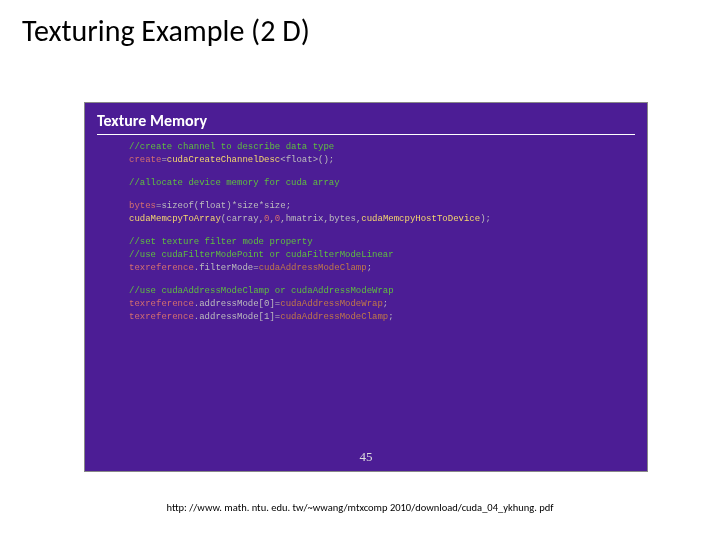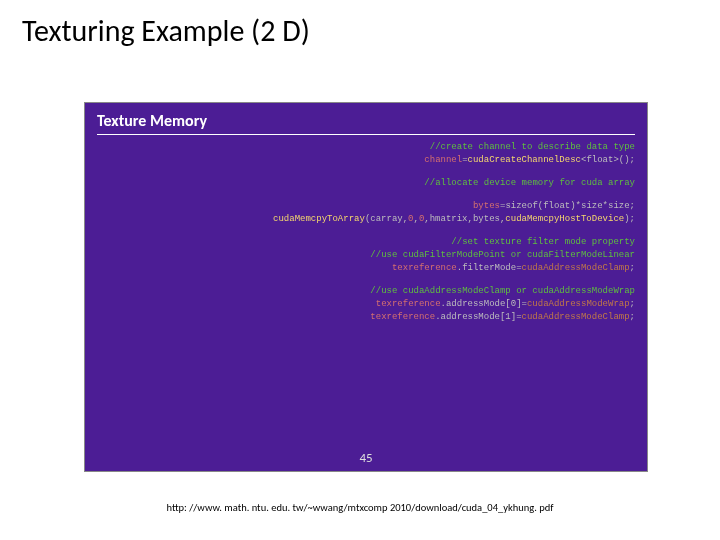--- a/index.html
+++ b/index.html
@@ -41,28 +41,29 @@
       font-family: "Courier New", monospace;
       font-size: 9px;
       line-height: 1.45;
     }
     .cmt { color: #5fbf3f; }
     .kw  { color: #d46f6f; }
     .struct { color: #f5d76e; }
     .fn  { color: #bdbdbd; }
     .pun { color: #bbb; }
     .enum { color: #c07848; }
-    .block { margin-bottom: 10px; text-align: right; }
+    .block { margin-bottom: 10px; }
     .pagenum {
       position: absolute;
       bottom: 6px;
       left: 50%;
       transform: translateX(-50%);
       color: #ddd;
       font-size: 13px;
+      font-family: Liberation Serif, serif;
     }
     .footer-url {
       position: absolute;
       left: 50%;
       transform: translateX(-50%);
       bottom: 26px;
       color: #000;
       font-size: 10.5px;
       white-space: nowrap;
     }
@@ -71,21 +72,21 @@
 <body>
 
 <h1 class="slide-title">Texturing Example (2 D)</h1>
 
 <div class="code-box">
   <div class="tm-title">Texture Memory</div>
   <div class="hr"></div>
   <div class="codearea" id="codearea">
       <div class="block">
         <div class="cmt">//create channel to describe data type</div>
-        <div><span class="kw">channel</span><span class="pun">=</span><span class="struct">cudaCreateChannelDesc</span><span class="pun">&lt;</span><span class="fn">float</span><span class="pun">&gt;();</span></div>
+        <div><span class="kw">create</span><span class="pun">=</span><span class="struct">cudaCreateChannelDesc</span><span class="pun">&lt;</span><span class="fn">float</span><span class="pun">&gt;();</span></div>
       </div>
       <div class="block">
         <div class="cmt">//allocate device memory for cuda array</div>
       </div>
       <div class="block">
         <div><span class="kw">bytes</span><span class="pun">=</span><span class="fn">sizeof</span><span class="fn">(float)*size*size;</span></div>
         <div><span class="struct">cudaMemcpyToArray</span><span class="pun">(</span><span class="fn">carray</span><span class="pun">,</span><span class="kw">0</span><span class="pun">,</span><span class="kw">0</span><span class="pun">,</span><span class="fn">hmatrix</span><span class="pun">,</span><span class="fn">bytes</span><span class="pun">,</span><span class="struct">cudaMemcpyHostToDevice</span><span class="pun">);</span></div>
       </div>
       <div class="block">
         <div class="cmt">//set texture filter mode property</div>

